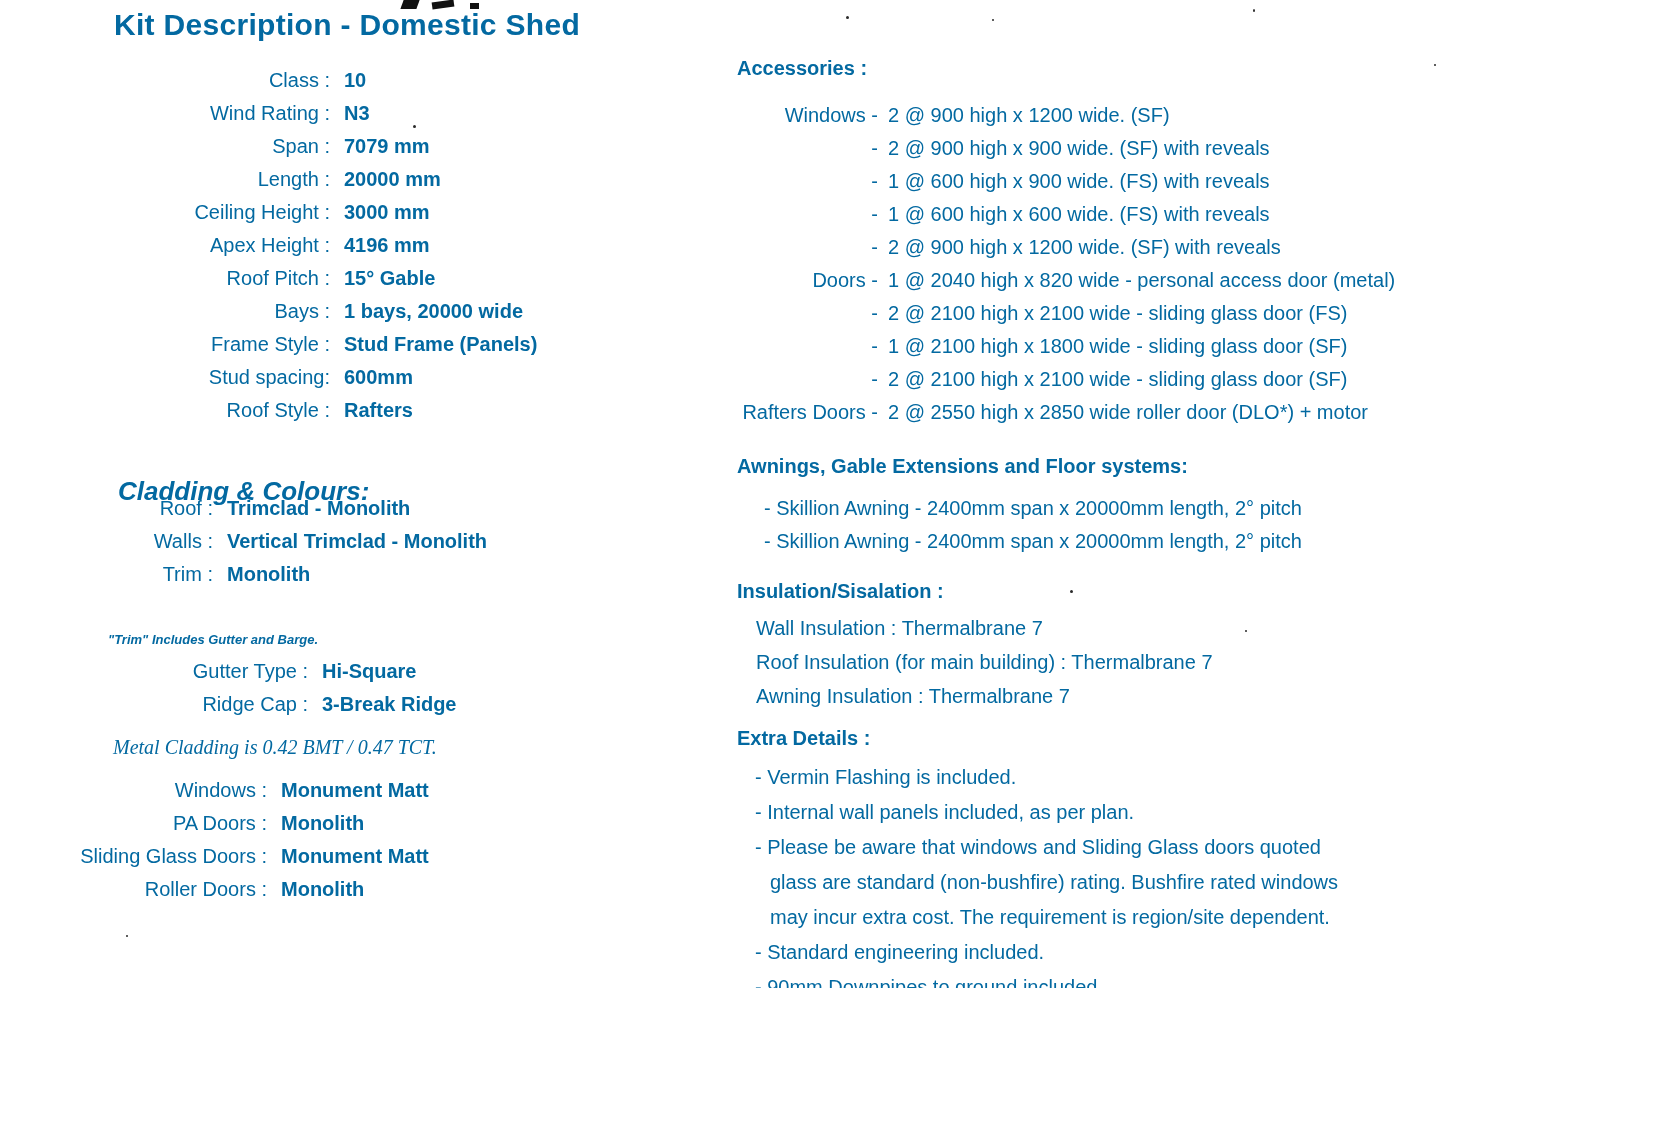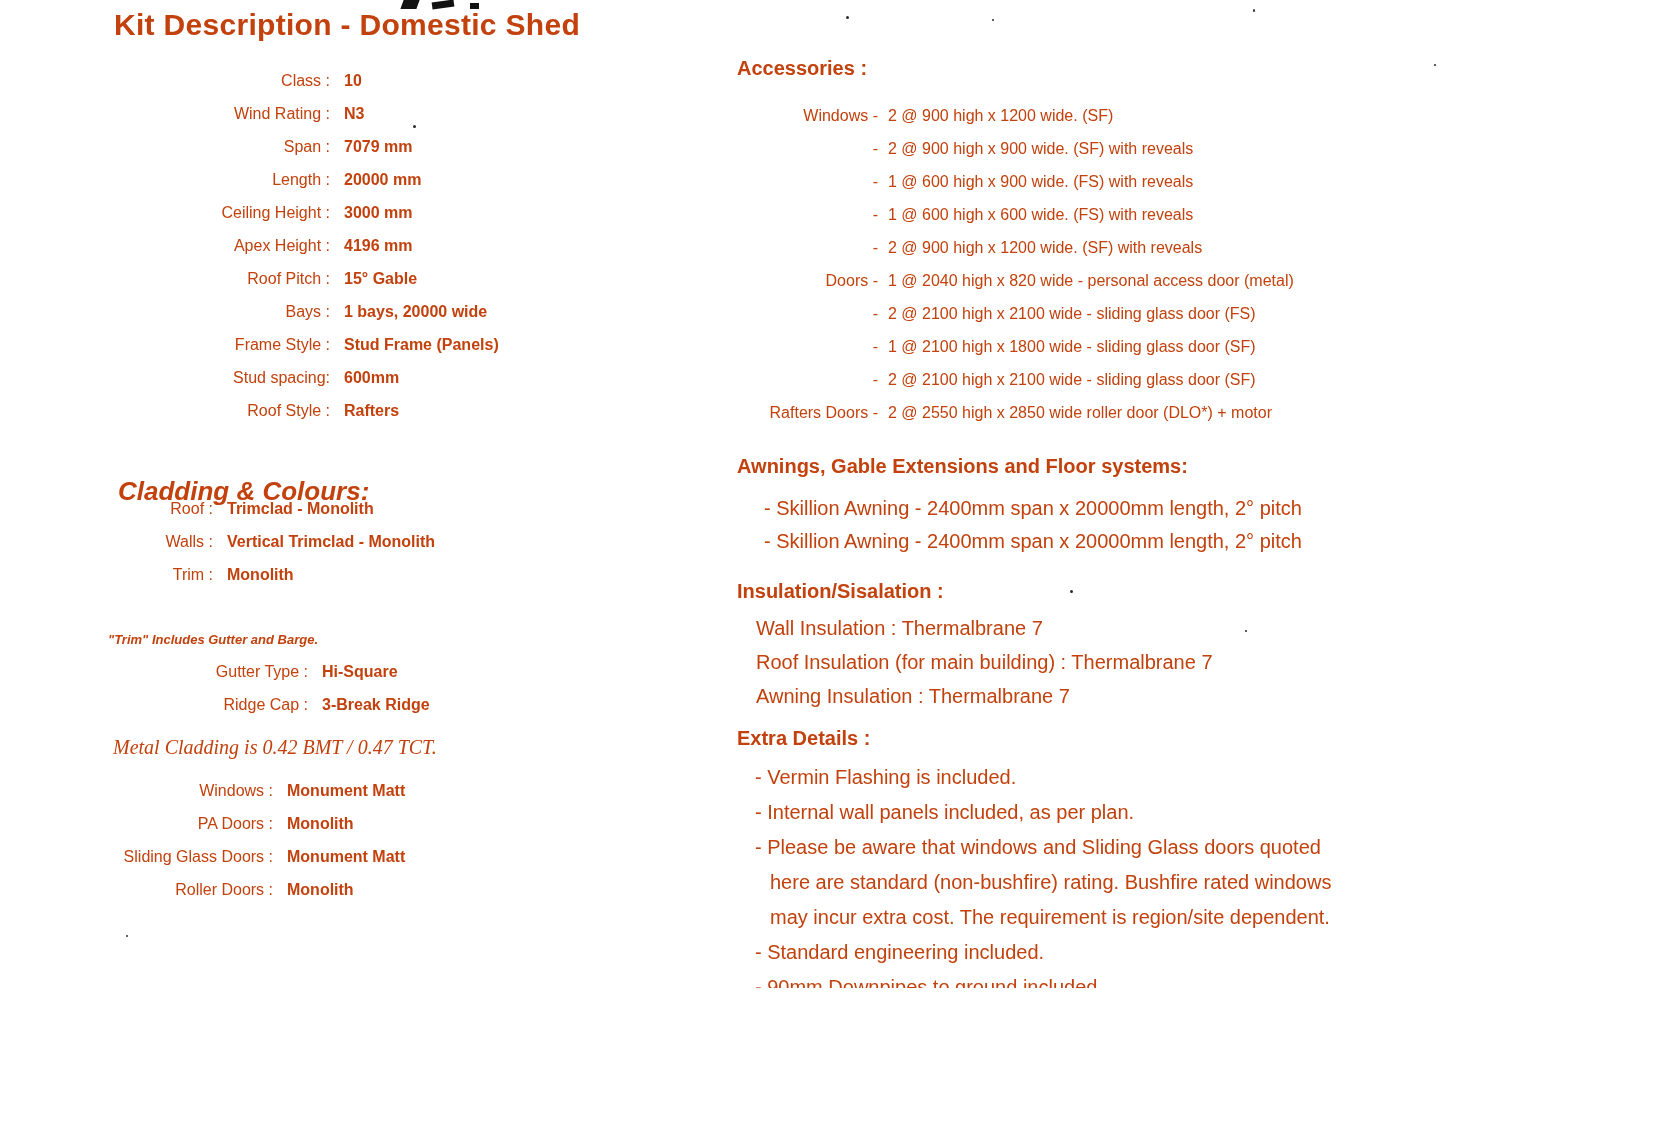--- a/index.html
+++ b/index.html
@@ -1,24 +1,24 @@
 <!DOCTYPE html>
 <html><head>
 <meta charset="utf-8">
 <style>
   html,body { margin:0; padding:0; background:#ffffff; }
   .page {
     position:relative; width:1672px; height:988px; background:#fff;
-    color:#c2410c; font-family:"Liberation Sans", sans-serif; overflow:hidden;
+    color:#0369a1; font-family:"Liberation Sans", sans-serif; overflow:hidden;
   }
   .abs { position:absolute; }
   .title { font-size:30px; font-weight:bold; letter-spacing:0.3px; }
   .h1 { font-size:26px; font-weight:bold;font-style:italic; }
   .h2 { font-size:20px; font-weight:bold; }
-  .row { display:flex; line-height:33px; font-size:16px; white-space:nowrap; }
+  .row { display:flex; line-height:33px; font-size:20px; white-space:nowrap; }
   .lbl { flex:none; text-align:right; }
   .val { font-weight:bold; margin-left:14px; }
   .specs .lbl { width:330px; }
   .clad-main .lbl { width:213px; }
   .clad-gutter .lbl { width:308px; }
   .clad-colours .lbl { width:263px; }
   .acc .row { line-height:33px; }
   .acc .lbl { width:148px; }
   .acc .itm { margin-left:10px; }
   .note-small { font-size:13px; font-style:italic; font-weight:bold; }
@@ -122,21 +122,21 @@
         <div class="val">Hi-Square</div>
       </div>
     <div class="row">
         <div class="lbl">Ridge Cap :</div>
         <div class="val">3-Break Ridge</div>
       </div>
   </div>
 
   <div class="abs note-italic" style="left:113px; top:736px;">Metal Cladding is 0.42 BMT / 0.47 TCT.</div>
 
-  <div class="abs clad-colours" style="left:10px; top:774px;">
+  <div class="abs clad-colours" style="left:4px; top:774px;">
     <div class="row">
         <div class="lbl">Windows :</div>
         <div class="val">Monument Matt</div>
       </div>
     <div class="row">
         <div class="lbl">PA Doors :</div>
         <div class="val">Monolith</div>
       </div>
     <div class="row">
         <div class="lbl">Sliding Glass Doors :</div>
@@ -204,21 +204,21 @@
     <div>Wall Insulation : Thermalbrane 7</div>
     <div>Roof Insulation (for main building) : Thermalbrane 7</div>
     <div>Awning Insulation : Thermalbrane 7</div>
   </div>
 
   <div class="abs h2" style="left:737px; top:727px;">Extra Details :</div>
   <div class="abs ed-list" style="left:755px; top:760px;">
     <div>- Vermin Flashing is included.</div>
     <div>- Internal wall panels included, as per plan.</div>
     <div>- Please be aware that windows and Sliding Glass doors quoted</div>
-    <div class="cont">here are standard (non-bushfire) rating. Bushfire rated windows</div>
+    <div class="cont">glass are standard (non-bushfire) rating. Bushfire rated windows</div>
     <div class="cont">may incur extra cost. The requirement is region/site dependent.</div>
     <div>- Standard engineering included.</div>
     <div>- 90mm Downpipes to ground included.</div>
     <div>- Delivery to Curra   QLD included.</div>
     <div>- *DLO : Daylight Opening.</div>
   </div>
 
 </div>
 
 </body></html>

